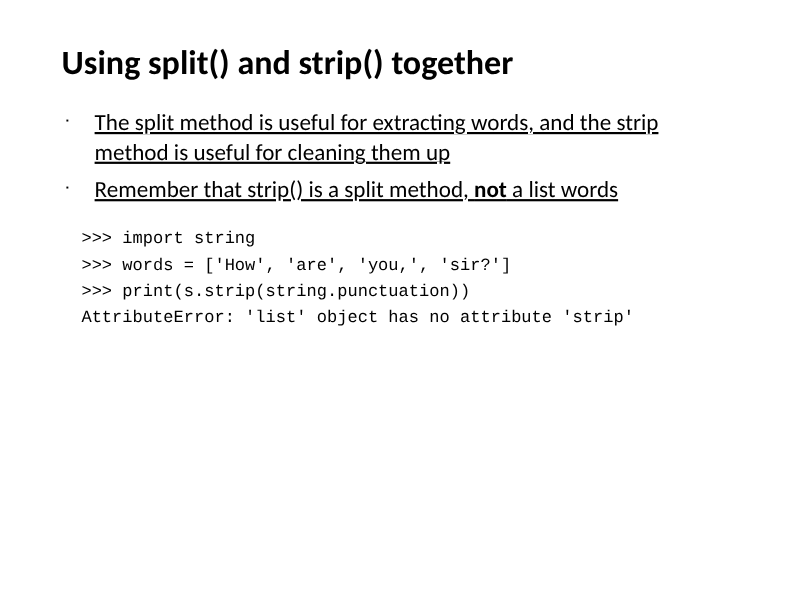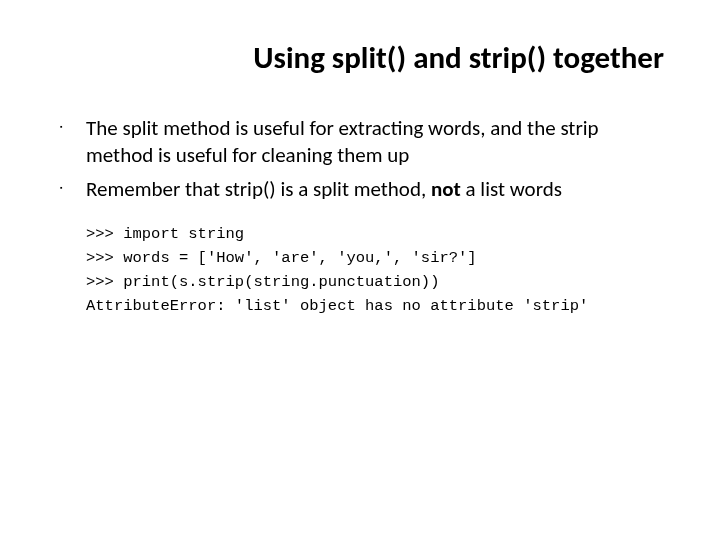--- a/index.html
+++ b/index.html
@@ -1,23 +1,23 @@
 <!DOCTYPE html>
 <html><head>
 <meta charset="utf-8">
 <style>
   * { margin: 0; padding: 0; box-sizing: border-box; }
   html, body { width: 720px; height: 540px; background: #fff; font-family: Calibri, "Segoe UI", Arial, sans-serif; color: #000; }
   .slide { padding: 40px 56px 40px 56px; }
-  .title { font-size: 31px; font-weight: 700; margin-bottom: 39px; line-height: 1.15; text-align: right; }
-  ul.top { list-style: none; padding-left: 0; }
+  .title { font-size: 31px; font-weight: 700; margin-bottom: 22px; line-height: 1.15; }
+  ul.top { list-style: none; padding-left: 0; text-decoration: underline; }
   ul.top > li { position: relative; padding-left: 30px; font-size: 21px; line-height: 1.32; margin-bottom: 6px; }
   ul.top > li::before { content: "▪"; position: absolute; left: 4px; top: 7px; font-size: 7px; color: #000; }
   .boldword { font-weight: 700; }
-  .code { font-family: "Courier New", Courier, monospace; font-size: 15.5px; line-height: 1.55; white-space: pre; margin: 18px 0 22px 30px; }
+  .code { font-family: "Courier New", Courier, monospace; font-size: 15.5px; line-height: 1.55; white-space: pre; margin: 18px 0 22px 18px; }
 </style>
 </head>
 <body>
 
 <div class="slide">
   <h1 class="title">Using split() and strip() together</h1>
 
   <ul class="top">
     <li>
       <span>The split method is useful for extracting words, and the strip method is useful for cleaning them up</span>

